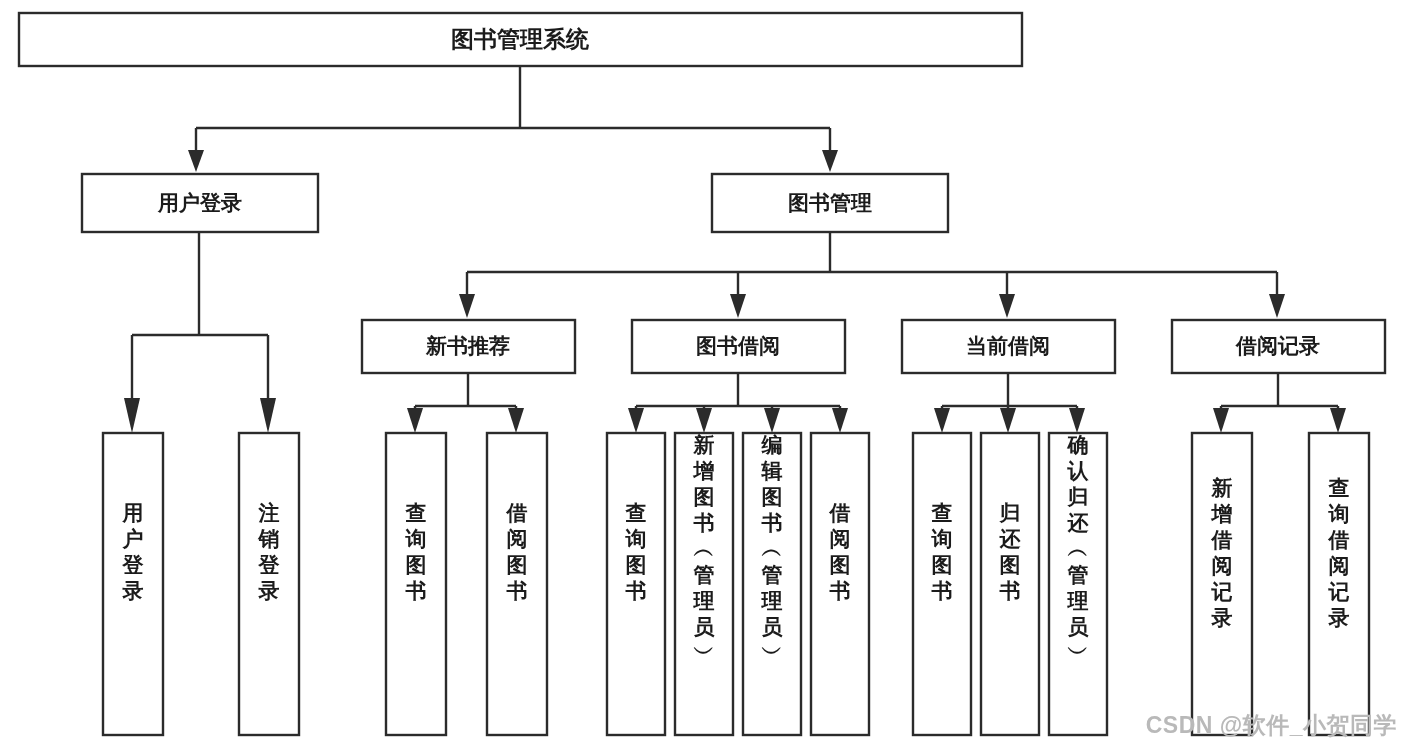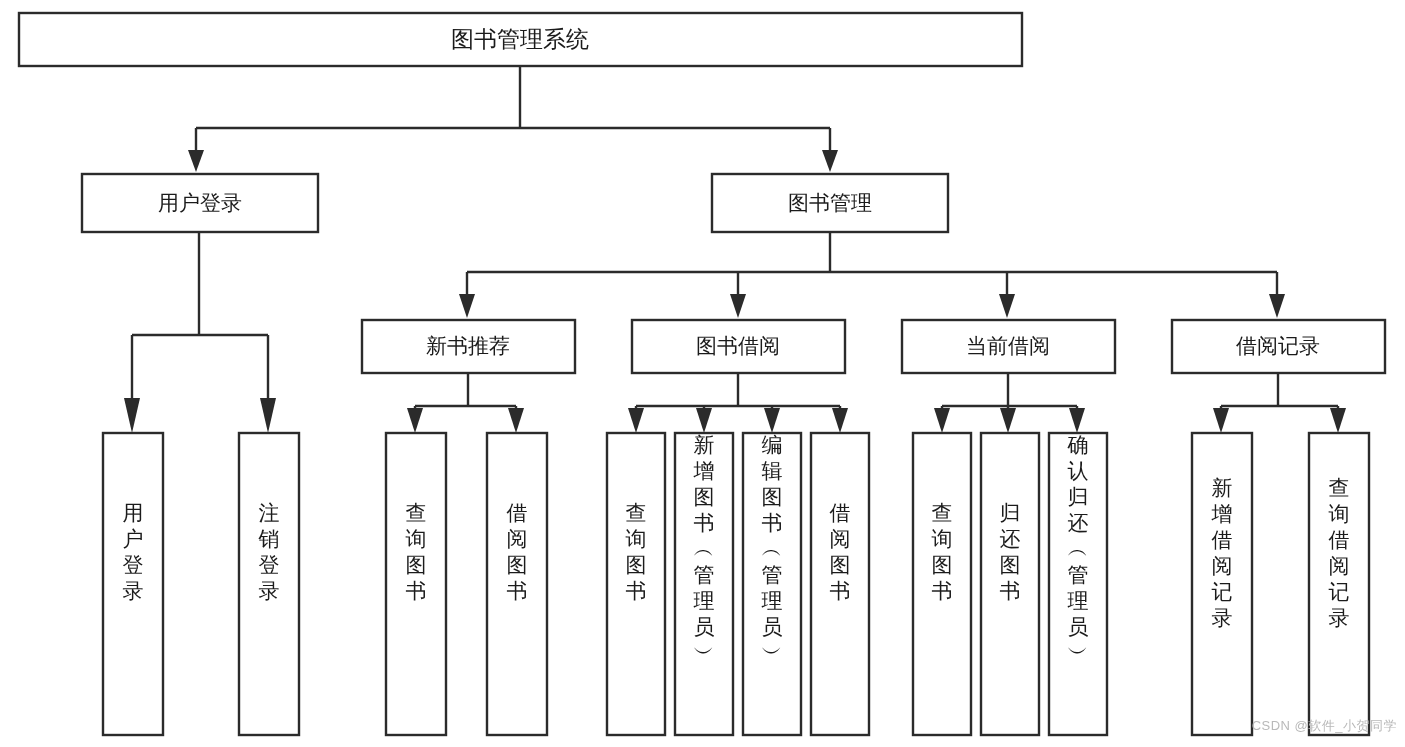--- a/index.html
+++ b/index.html
@@ -11,20 +11,21 @@
     width: 1405px;
     height: 747px;
     font-family: "Liberation Sans", "DejaVu Sans", sans-serif;
     overflow: hidden;
   }
   #diagram-root {
     position: relative;
     width: 1405px;
     height: 747px;
     background: #ffffff;
+    font-weight: bold;
   }
   svg.flow {
     position: absolute;
     left: 0;
     top: 0;
     width: 1405px;
     height: 747px;
     display: block;
   }
   .node-box {
@@ -54,23 +55,23 @@
     font-family: "Liberation Sans", "DejaVu Sans", sans-serif;
     font-size: 21px;
     text-anchor: middle;
   }
   .title-label {
     font-size: 23px;
   }
   .watermark {
     position: absolute;
     right: 8px;
-    bottom: 12px;
-    font-family: "Liberation Sans", "DejaVu Sans", sans-serif;
-    font-size: 13px;
+    bottom: 6px;
+    font-family: "Liberation Sans", "DejaVu Sans", sans-serif;
+    font-size: 23px;
     color: #b9b9b9;
     letter-spacing: 0.5px;
     white-space: nowrap;
     pointer-events: none;
   }
 </style>
 </head>
 <body>
 
 <div id="diagram-root">

